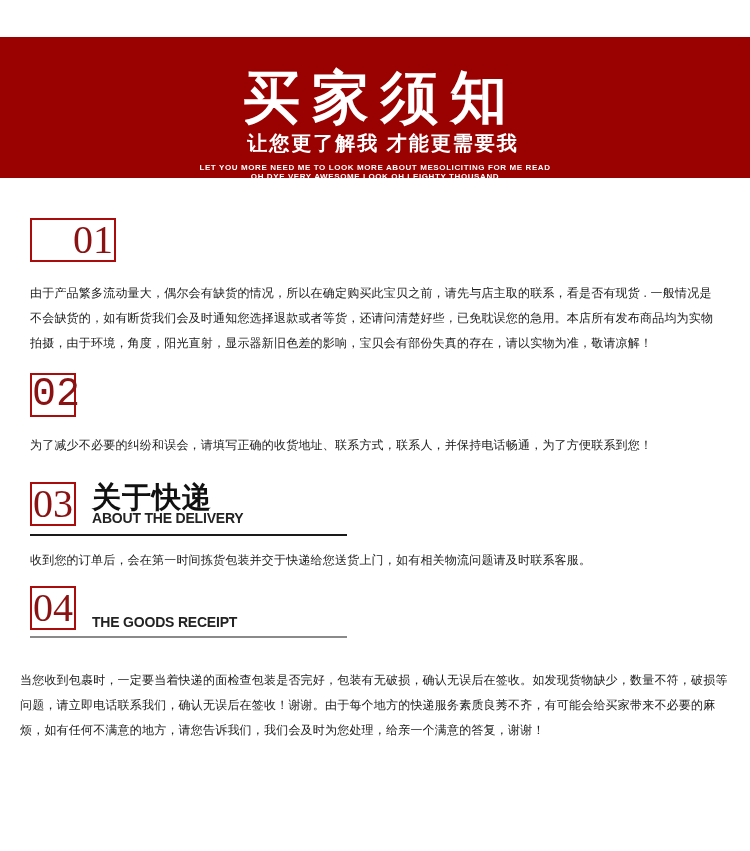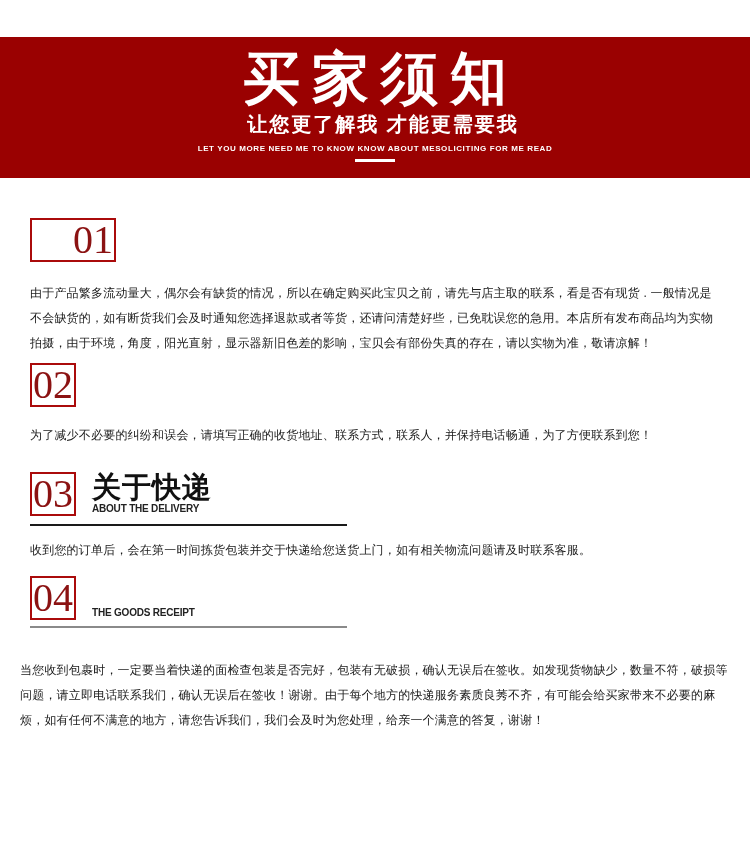--- a/index.html
+++ b/index.html
@@ -15,21 +15,21 @@
   
   .banner {
     margin-top: 37px;
     height: 141px;
     background: #9a0101;
     color: #ffffff;
     text-align: center;
     overflow: hidden;
   }
   .banner-title {
-    padding-top: 12px;
+    padding-top: 31px;
     font-size: 57px;
     line-height: 58px;
     font-weight: 900;
     letter-spacing: 12px;
     text-indent: 12px;
   }
   .banner-subtitle {
     margin-top: 4px;
     font-size: 20px;
     font-weight: bold;
@@ -60,21 +60,21 @@
     border: 2px solid #aa0b0b;
     color: #8b1212;
     font-family: "Liberation Serif", "DejaVu Serif", serif;
     font-size: 40px;
     line-height: 39px;
     text-align: center;
     box-sizing: content-box;
     flex: 0 0 auto;
   }
   .mt-sec1 { margin-top: 40px; padding-left: 40px; }
-  .mt-sec2 { margin-top: 7px; }
+  .mt-sec2 { margin-top: 17px; font-family: Liberation Mono, monospace; }
 
   .para {
     margin: 0;
     font-size: 12px;
     line-height: 25px;
     color: #1a1a1a;
     letter-spacing: 0.2px;
   }
   .para-1 { margin-top: 19px; }
   .para-2 { margin-top: 16px; }
@@ -92,21 +92,21 @@
   .sec-titles { padding-top: 4px; }
   .sec-title {
     font-size: 29px;
     line-height: 26px;
     font-weight: bold;
     color: #111111;
     letter-spacing: 1px;
   }
   .sec-subtitle {
     margin-top: 1px;
-    font-size: 10px;
+    font-size: 14px;
     line-height: 15px;
     font-weight: bold;
     color: #222222;
     letter-spacing: -0.2px;
   }
   .sec-divider {
     height: 2px;
     width: 317px;
     border: none;
     margin: 8px 0 0 0;
@@ -115,21 +115,22 @@
   .divider-gray { background: #8a8a8a; margin-top: 6px; }
 </style>
 </head>
 <body>
 
 <div>
 
   <div class="banner">
     <div class="banner-title">买家须知</div>
     <div class="banner-subtitle">让您更了解我 才能更需要我</div>
-    <div class="banner-tagline">LET YOU MORE NEED ME TO KNOW KNOW ABOUT MESOLICITING FOR ME READ</div>
+    <div class="banner-tagline">LET YOU MORE NEED ME TO LOOK MORE ABOUT MESOLICITING FOR ME READ</div>
+    <div class="banner-tagline">OH DYE VERY AWESOME LOOK OH I EIGHTY THOUSAND</div>
     <div class="banner-dash"></div>
   </div>
 
   <div class="content">
 
     <div>
       <div class="num-box mt-sec1">
         <span>01</span>
       </div>
       <p class="para para-1">由于产品繁多流动量大，偶尔会有缺货的情况，所以在确定购买此宝贝之前，请先与店主取的联系，看是否有现货 . 一般情况是不会缺货的，如有断货我们会及时通知您选择退款或者等货，还请问清楚好些，已免耽误您的急用。本店所有发布商品均为实物拍摄，由于环境，角度，阳光直射，显示器新旧色差的影响，宝贝会有部份失真的存在，请以实物为准，敬请凉解！</p>

